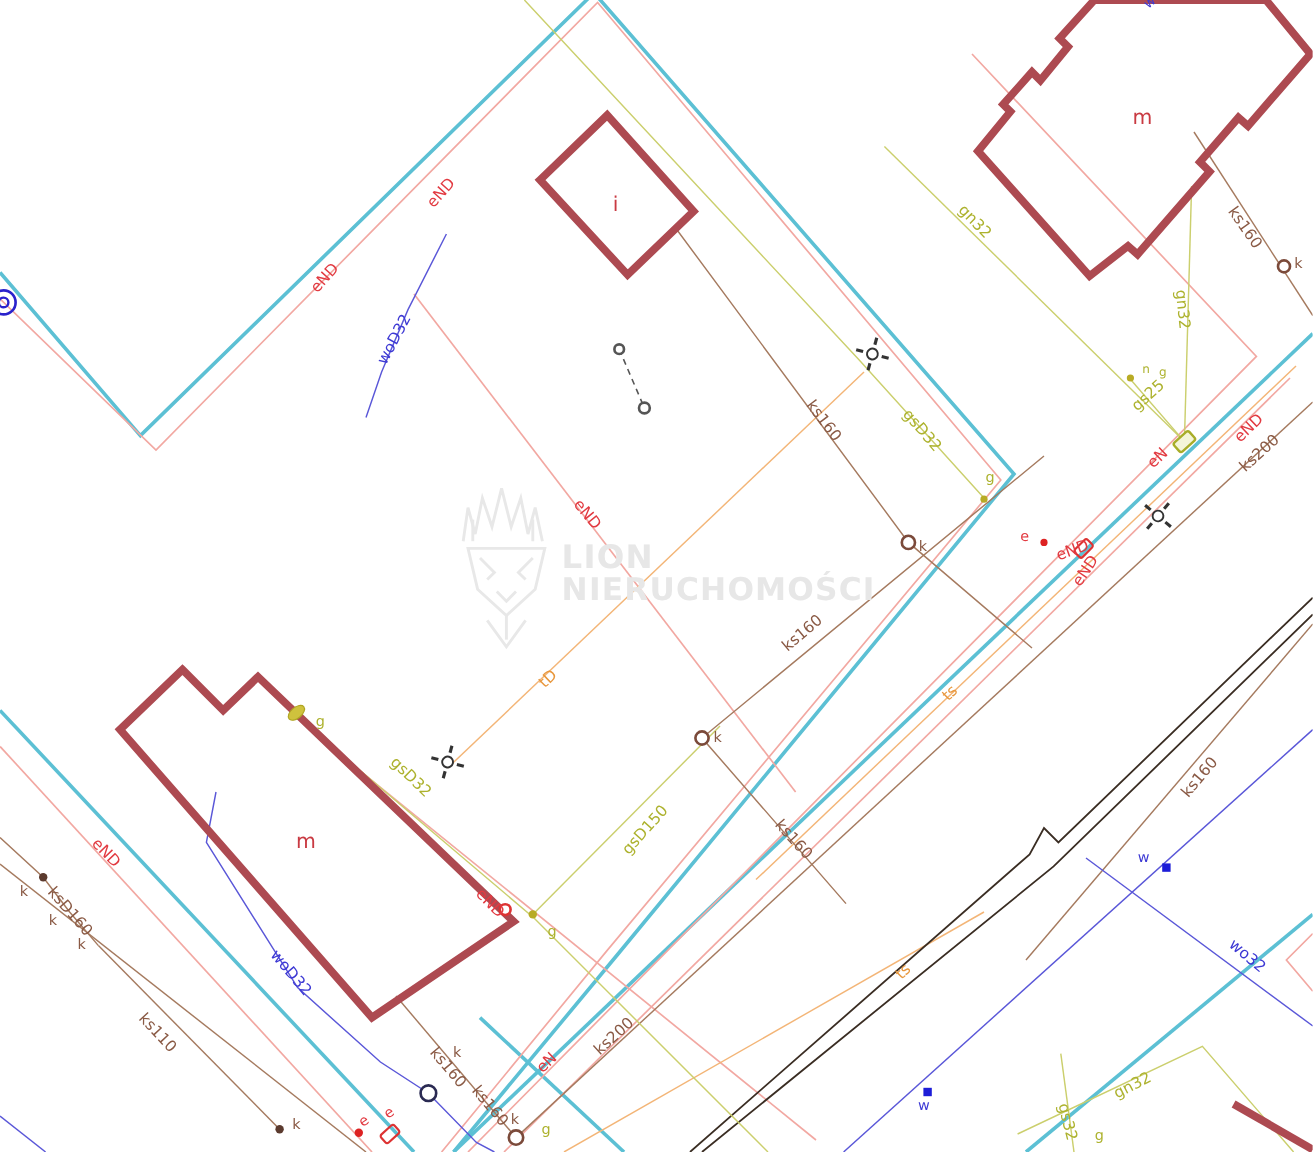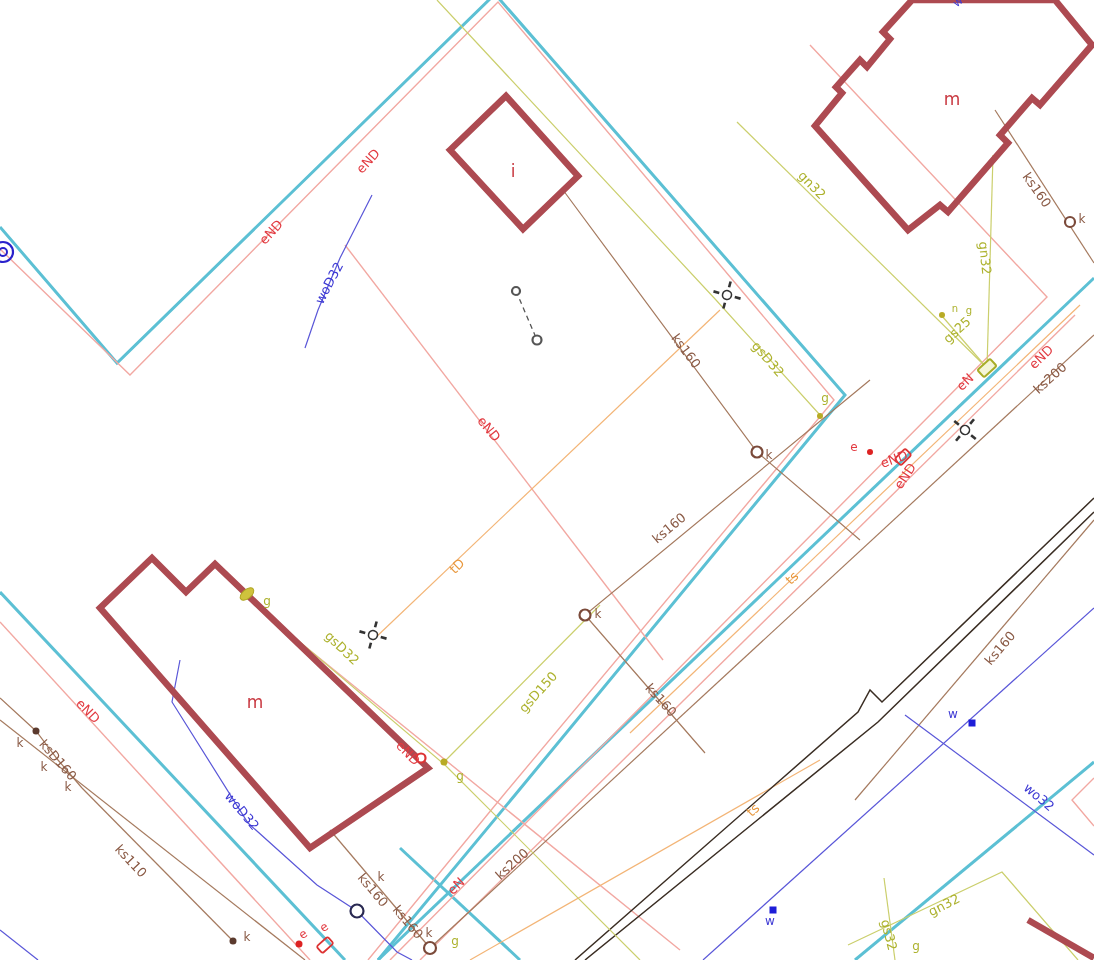--- a/index.html
+++ b/index.html
@@ -146,20 +146,37 @@
         <g transform="translate(965,430) rotate(40)">
           <circle cx="0" cy="0" r="4.5" fill="#ffffff" stroke="#333333" stroke-width="1.6"></circle>
           <line x1="0" y1="-14" x2="0" y2="-8" stroke="#333333" stroke-width="2.6"></line>
           <line x1="0" y1="8" x2="0" y2="14" stroke="#333333" stroke-width="2.6"></line>
           <line x1="-14" y1="0" x2="-8" y2="0" stroke="#333333" stroke-width="2.6"></line>
           <line x1="8" y1="0" x2="14" y2="0" stroke="#333333" stroke-width="2.6"></line>
         </g>
       </g>
   </svg>
 
+  <div id="watermark">
+    <svg width="84" height="140" viewBox="0 0 84 140">
+      <g stroke="#e8e8e8" stroke-width="2.4" fill="none">
+        <polyline points="6,46 10,18 16,40 22,10 30,34 38,2 46,34 54,10 60,40 66,18 72,46"></polyline>
+        <line x1="14" y1="46" x2="14" y2="28"></line>
+        <line x1="64" y1="46" x2="64" y2="28"></line>
+        <polygon points="10,52 74,52 66,86 42,108 18,86"></polygon>
+        <polyline points="20,60 32,72 26,78"></polyline>
+        <polyline points="64,60 52,72 58,78"></polyline>
+        <polyline points="34,88 42,96 50,88"></polyline>
+        <polyline points="26,112 42,134 58,112"></polyline>
+        <line x1="42" y1="108" x2="42" y2="128"></line>
+      </g>
+    </svg>
+    <span id="wm-line1" class="wm-text">LION</span>
+    <span id="wm-line2" class="wm-text">NIERUCHOMOŚCI</span>
+  </div>
 
   <div id="label-layer">
       <span class="map-label red" style="left: 368px; top: 161px; transform: translate(-50%, -50%) rotate(-48deg);">eND</span>
       <span class="map-label red" style="left: 271px; top: 232px; transform: translate(-50%, -50%) rotate(-48deg);">eND</span>
       <span class="map-label red" style="left: 489px; top: 429px; transform: translate(-50%, -50%) rotate(51deg);">eND</span>
       <span class="map-label red" style="left: 88px; top: 711px; transform: translate(-50%, -50%) rotate(46deg);">eND</span>
       <span class="map-label red" style="left: 408px; top: 753px; transform: translate(-50%, -50%) rotate(46deg);">eND</span>
       <span class="map-label red" style="left: 456px; top: 886px; transform: translate(-50%, -50%) rotate(-44deg);">eN</span>
       <span class="map-label red" style="left: 965px; top: 382px; transform: translate(-50%, -50%) rotate(-44deg);">eN</span>
       <span class="map-label red" style="left: 1041px; top: 357px; transform: translate(-50%, -50%) rotate(-44deg);">eND</span>

